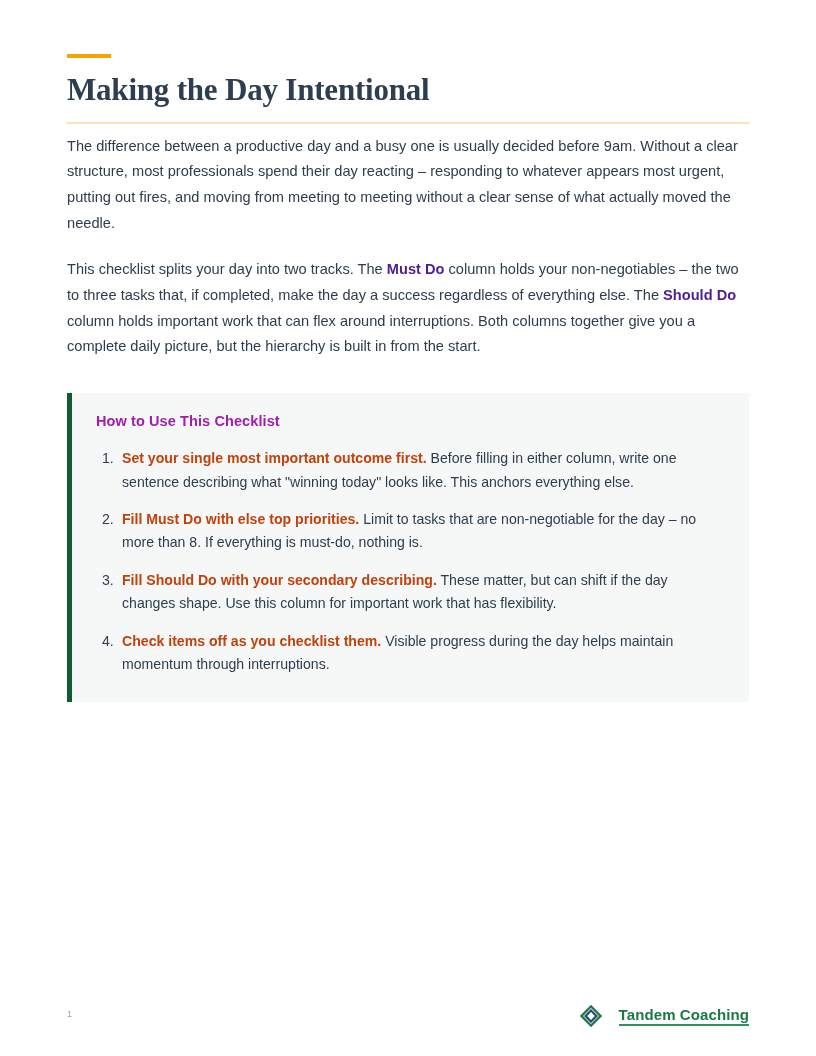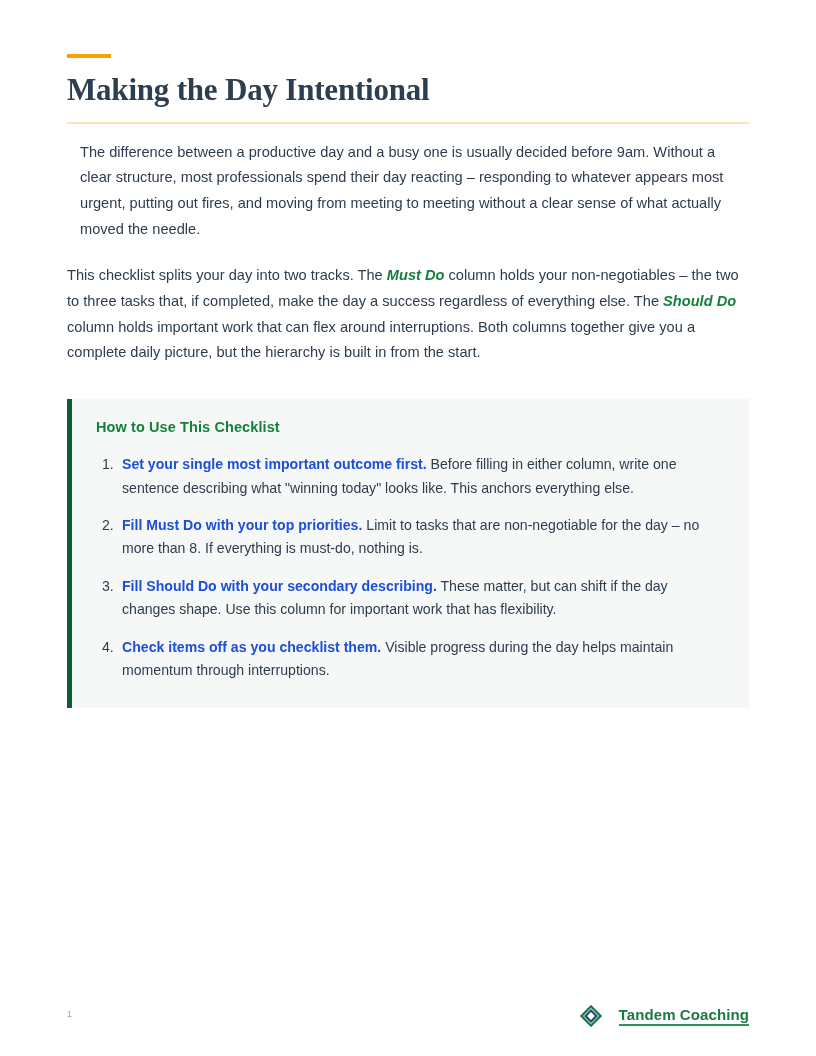--- a/index.html
+++ b/index.html
@@ -59,44 +59,42 @@
   
   .para {
     margin: 0;
     padding-top: 20px;
     font-size: 14.6px;
     line-height: 1.77;
     color: #2e3c4e;
     letter-spacing: 0.01px;
   }
   .para:first-of-type {
-    padding-top: 16px;
-    margin-left: 13px;
+    padding-top: 10px;
   }
   .para b, .para strong {
     font-weight: bold;
-    color: #15803d;
-    font-style: italic;
+    color: #4c1d95;
   }
 
   
   .callout {
     margin-top: 33px;
     width: 682px;
     background: #f5f8f6;
     border-left: 5px solid #0f5c34;
     box-sizing: border-box;
     padding: 20px 26px 26px 24px;
   }
 
   .callout-title {
     margin: 0 0 4px 0;
     font-size: 14.5px;
     font-weight: bold;
-    color: #15803d;
+    color: #a21caf;
     letter-spacing: 0.1px;
   }
 
   .callout-list {
     margin: 0;
     padding-left: 26px;
     list-style: none;
     counter-reset: howto;
   }
 
@@ -111,21 +109,21 @@
   .callout-list li::before {
     content: counter(howto) ".";
     position: absolute;
     left: -20px;
     top: 14px;
     font-size: 14.1px;
     color: #2e3c4e;
   }
   .callout-list li b {
     font-weight: bold;
-    color: #1d4ed8;
+    color: #c2410c;
   }
 
   
   .footer {
     position: absolute;
     left: 0;
     top: 1000px;
     width: 816px;
     height: 40px;
   }
@@ -171,21 +169,21 @@
 
     <div class="title-rule"></div>
 
     <p class="para" id="p0"><span>The difference between a productive day and a busy one is usually decided before 9am. Without a clear structure, most professionals spend their day reacting – responding to whatever appears most urgent, putting out fires, and moving from meeting to meeting without a clear sense of what actually moved the needle.</span></p>
     <p class="para" id="p1"><span>This checklist splits your day into two tracks. The </span><b>Must Do</b><span> column holds your non-negotiables – the two to three tasks that, if completed, make the day a success regardless of everything else. The </span><b>Should Do</b><span> column holds important work that can flex around interruptions. Both columns together give you a complete daily picture, but the hierarchy is built in from the start.</span></p>
 
     <div class="callout">
       <div class="callout-title">How to Use This Checklist</div>
       <ol class="callout-list" id="howto-list">
           <li><b>Set your single most important outcome first.</b><span> Before filling in either column, write one sentence describing what "winning today" looks like. This anchors everything else.</span></li>
-          <li><b>Fill Must Do with your top priorities.</b><span> Limit to tasks that are non-negotiable for the day – no more than 8. If everything is must-do, nothing is.</span></li>
+          <li><b>Fill Must Do with else top priorities.</b><span> Limit to tasks that are non-negotiable for the day – no more than 8. If everything is must-do, nothing is.</span></li>
           <li><b>Fill Should Do with your secondary describing.</b><span> These matter, but can shift if the day changes shape. Use this column for important work that has flexibility.</span></li>
           <li><b>Check items off as you checklist them.</b><span> Visible progress during the day helps maintain momentum through interruptions.</span></li>
         </ol>
     </div>
 
   </div>
 
   <div class="footer">
     <div class="page-number">1</div>
     <div class="brand">

